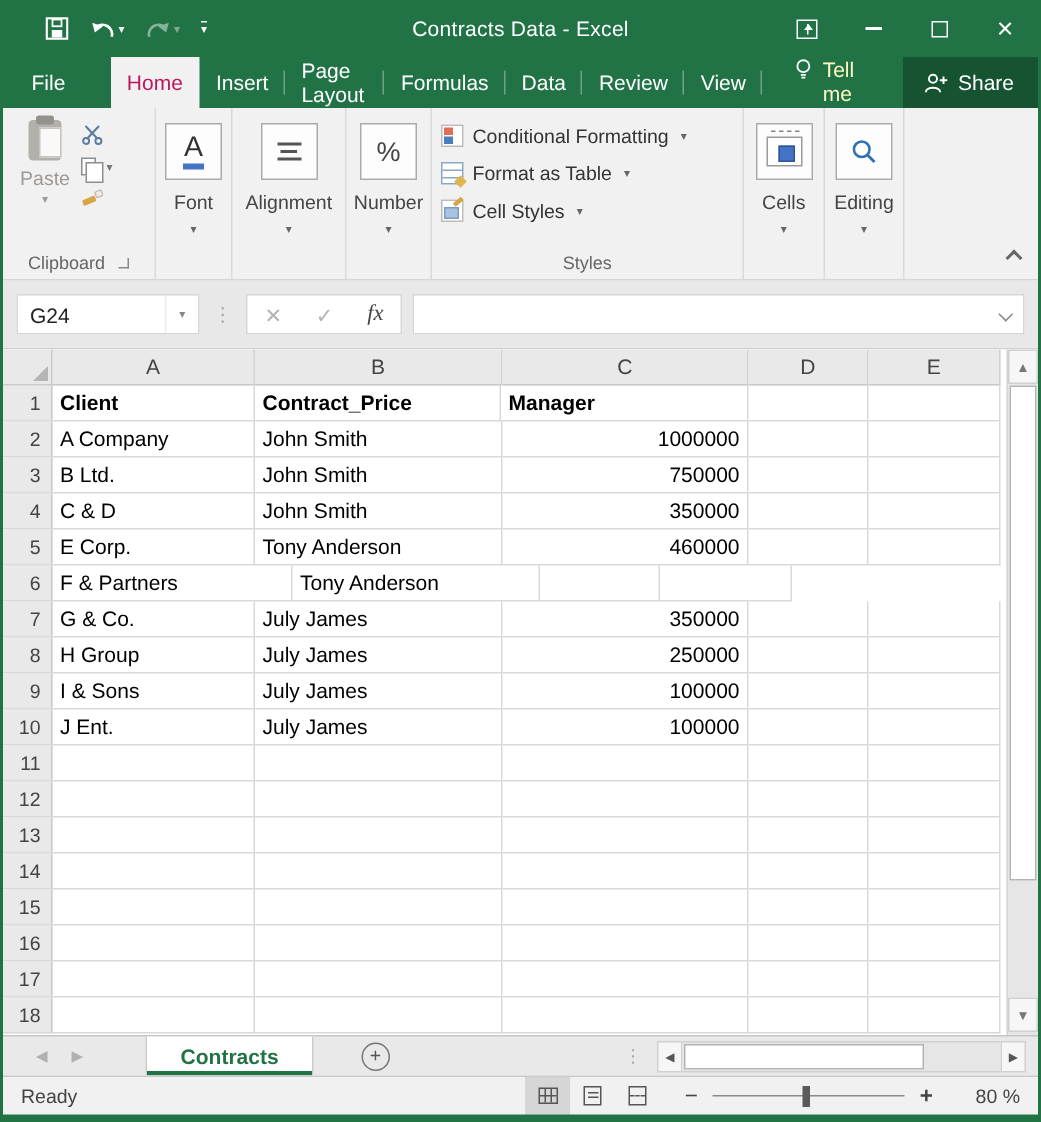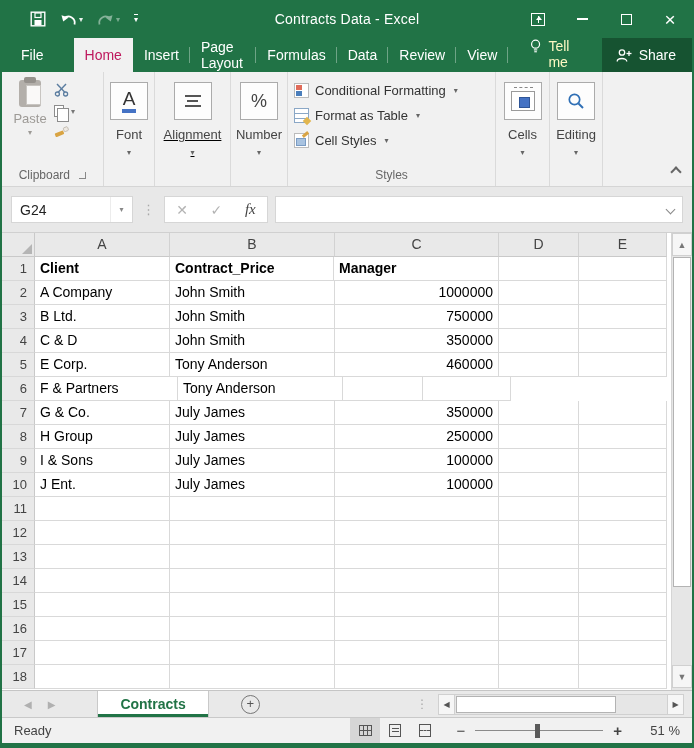--- a/index.html
+++ b/index.html
@@ -45,21 +45,21 @@
   .clipboard-icon::before { content:""; position:absolute; left:5px; top:-3px; width:12px; height:6px; background:#95918c; border-radius:2px; }
   .clipboard-icon::after { content:""; position:absolute; left:7px; top:5px; width:13px; height:18px; background:#faf9f8; border:1px solid #c8c5c1; }
   .paste-label { color:#9d9a96; font-size:13px; margin-top:4px; }
   .paste-caret { color:#9d9a96; font-size:8px; margin-top:2px; }
   .clip-tools { display:flex; flex-direction:column; gap:5px; padding-top:4px; }
   .tool-row { display:flex; align-items:center; gap:3px; height:16px; }
   .copy-icon { width:10px; height:12px; border:1px solid #8c8c8c; background:#fff; position:relative; }
   .copy-icon::after { content:""; position:absolute; left:2px; top:2px; width:10px; height:12px; border:1px solid #8c8c8c; background:#fff; }
   .tool-caret { font-size:8px; color:#777; margin-left:4px; }
   .onebox-group { align-items:center; }
-  .g-font { width:51px; } .g-align { width:76px;text-decoration:underline; } .g-number { width:57px; }
+  .g-font { width:51px; } .g-align { width:76px; } .g-number { width:57px; }
   .big-box { width:38px; height:38px; background:#fdfdfd; border:1px solid #ababab; display:flex; align-items:center; justify-content:center; margin-top:4px; }
   .box-label { font-size:13px; color:#444; margin-top:7px; }
   .box-caret { font-size:8px; color:#666; margin-top:6px; }
   .font-A { font-size:19px; color:#333; line-height:1; border-bottom:4px solid #4472c4; padding:0 1px 1px 1px; }
   .align-icon { display:flex; flex-direction:column; gap:3px; align-items:center; }
   .align-icon i { display:block; height:2px; background:#555; }
   .align-icon i:nth-child(1){ width:16px; } .align-icon i:nth-child(2){ width:11px; } .align-icon i:nth-child(3){ width:16px; }
   .pct { font-size:18px; color:#444; }
   .g-styles { width:208px; padding-left:6px; }
   .style-row { display:flex; align-items:center; gap:6px; height:25px; font-size:13px; color:#333; }
@@ -391,21 +391,21 @@
         <div class="grid-row">
           <div class="row-head">5</div>
           <div class="cell" style="width: 135px;">E Corp.</div>
           <div class="cell" style="width: 165px;">Tony Anderson</div>
           <div class="cell num" style="width: 164px;">460000</div>
           <div class="cell" style="width: 80px;"></div>
           <div class="cell" style="width: 88px;"></div>
         </div>
         <div class="grid-row">
           <div class="row-head">6</div>
-          <div class="cell" style="width: 143px;">F &amp; Partners</div>
+          <div class="cell" style="width: 160px;">F &amp; Partners</div>
           <div class="cell" style="width: 165px;">Tony Anderson</div>
           <div class="cell" style="width: 80px;"></div>
           <div class="cell" style="width: 88px;"></div>
         </div>
         <div class="grid-row">
           <div class="row-head">7</div>
           <div class="cell" style="width: 135px;">G &amp; Co.</div>
           <div class="cell" style="width: 165px;">July James</div>
           <div class="cell num" style="width: 164px;">350000</div>
           <div class="cell" style="width: 80px;"></div>
@@ -534,18 +534,18 @@
           <span class="icon-pagelayout"></span>
         </span>
       <span class="view-btn">
           <span class="icon-pagebreak"></span>
         </span>
       <span class="zoom-out">−</span>
       <span class="zoom-slider">
           <span class="zoom-handle"></span>
         </span>
       <span class="zoom-in">+</span>
-      <span class="zoom-pct">51 %</span>
+      <span class="zoom-pct">80 %</span>
     </div>
   </div>
 
   <div class="bottom-strip"></div>
 </div>
 
 </body></html>

